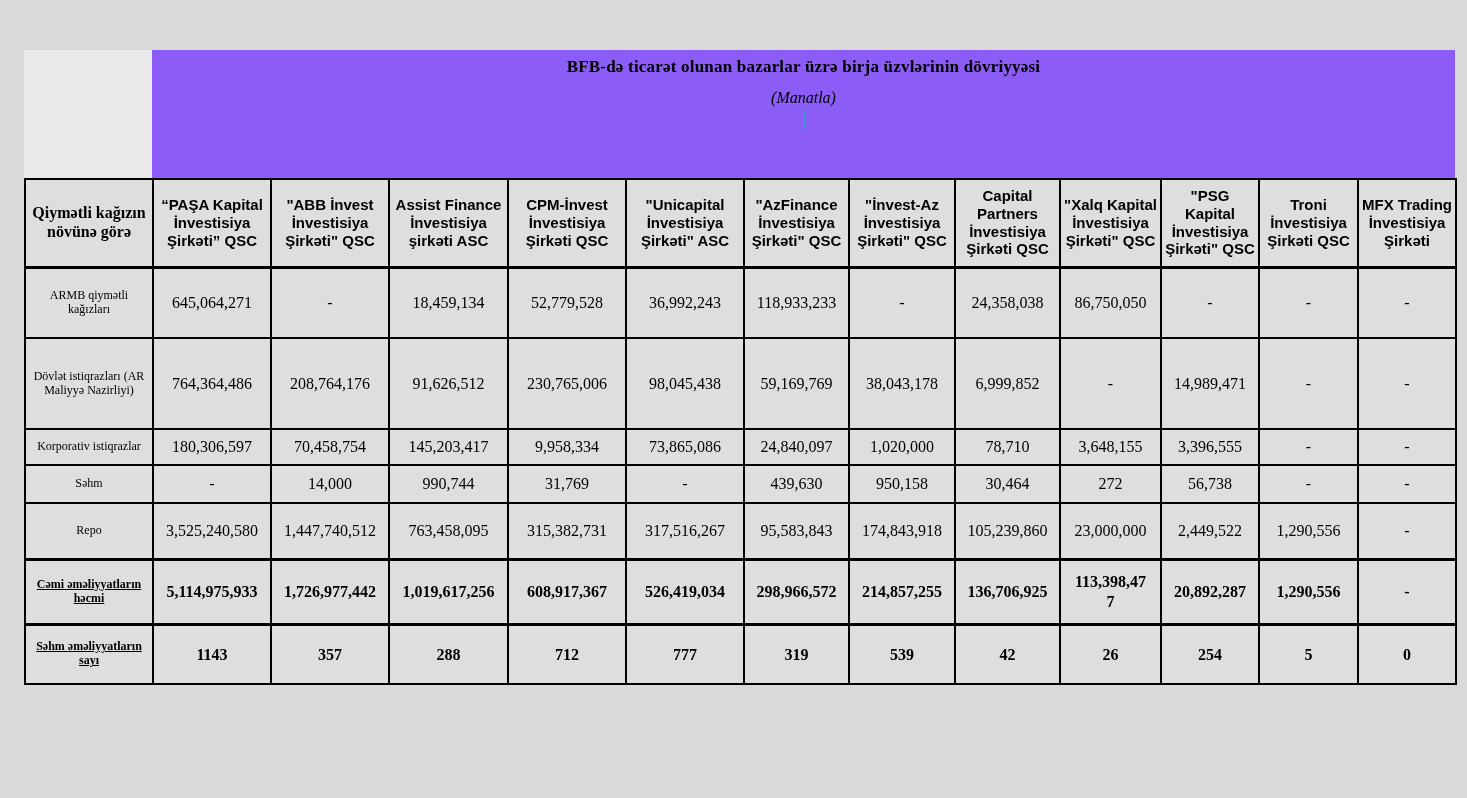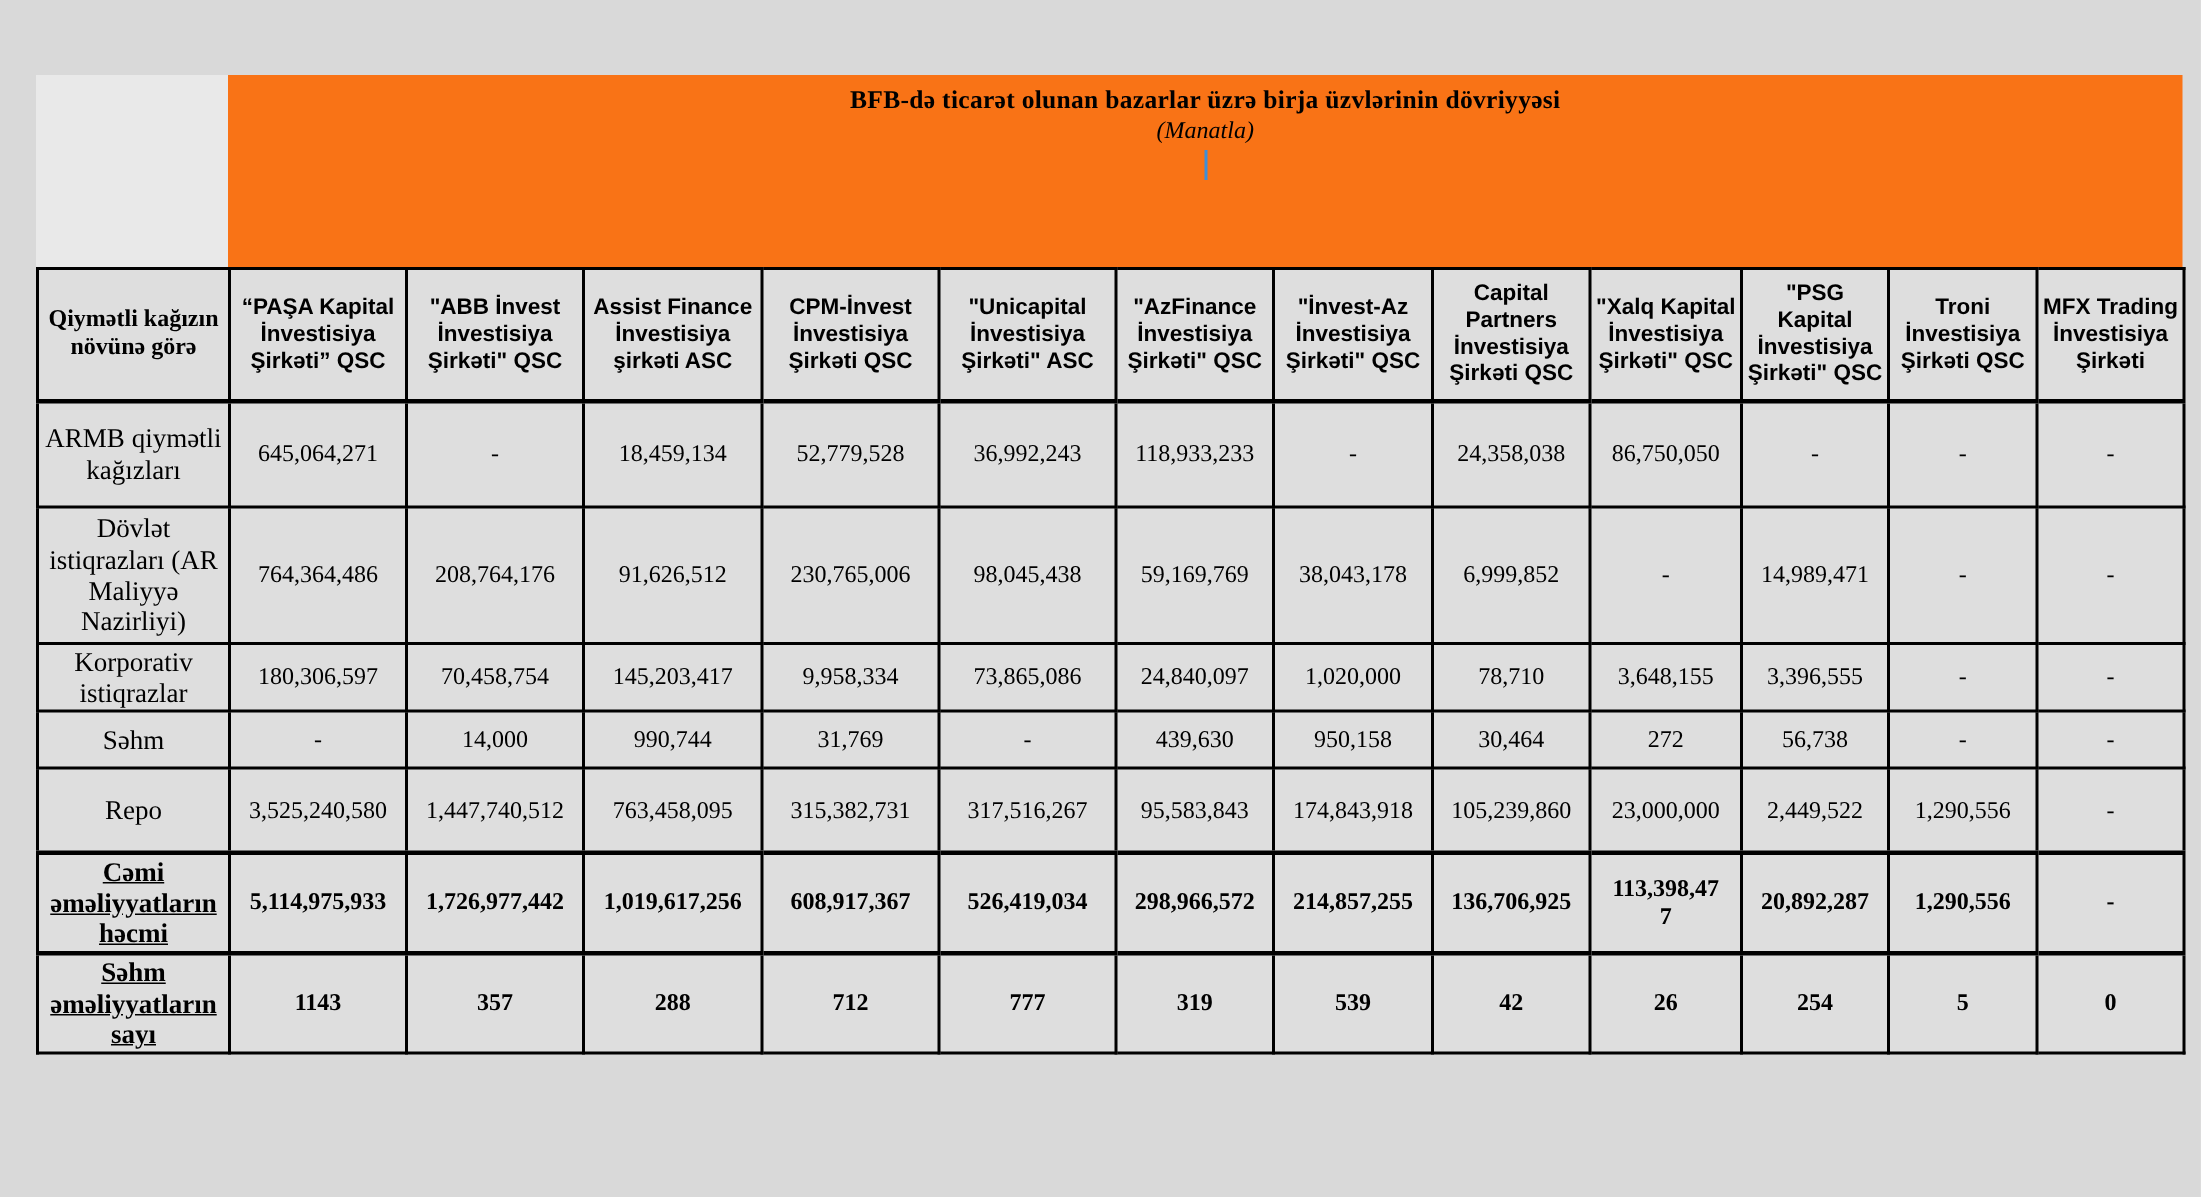--- a/index.html
+++ b/index.html
@@ -8,24 +8,24 @@
     background:#d9d9d9;
     font-family:"Liberation Serif", serif;
     color:#000;
     overflow:hidden;
   }
   .sheet{position:absolute;left:24px;top:50px;width:1431px;}
 
   
   .title-row{display:flex;height:128px;}
   .corner-spacer{width:128px;background:#e9e9e9;}
-  .title-area{flex:1;text-align:center;background:#f97316;}
+  .title-area{flex:1;text-align:center;background:#8b5cf6;}
   .t1{font-weight:bold;font-size:17px;padding-top:7px;letter-spacing:.2px;}
   .t2{font-weight:bold;font-size:17px;margin-top:17px;}
-  .t3{font-style:italic;font-size:16px;margin-top:2px;}
+  .t3{font-style:italic;font-size:16px;margin-top:12px;}
   .cursor{width:2px;height:20px;margin:3px auto 0;}
 
   
   table{
     border-collapse:collapse;
     table-layout:fixed;
     width:1431px;
     background:#dedede;
     border:2px solid #000;
   }
@@ -43,21 +43,21 @@
     line-height:1.18;
     padding:2px 3px;
     border-bottom:3px solid #000;
   }
   thead th.corner{
     font-family:"Liberation Serif", serif;
     font-size:16px;
   }
   tbody th{
     font-weight:normal;
-    font-size:18px;
+    font-size:12px;
     line-height:1.15;
     padding:1px 4px;
     border-radius:28px;
   }
   tbody td{
     font-size:16px;
     line-height:1.2;
     padding:1px 10px;
     word-break:break-all;
   }

